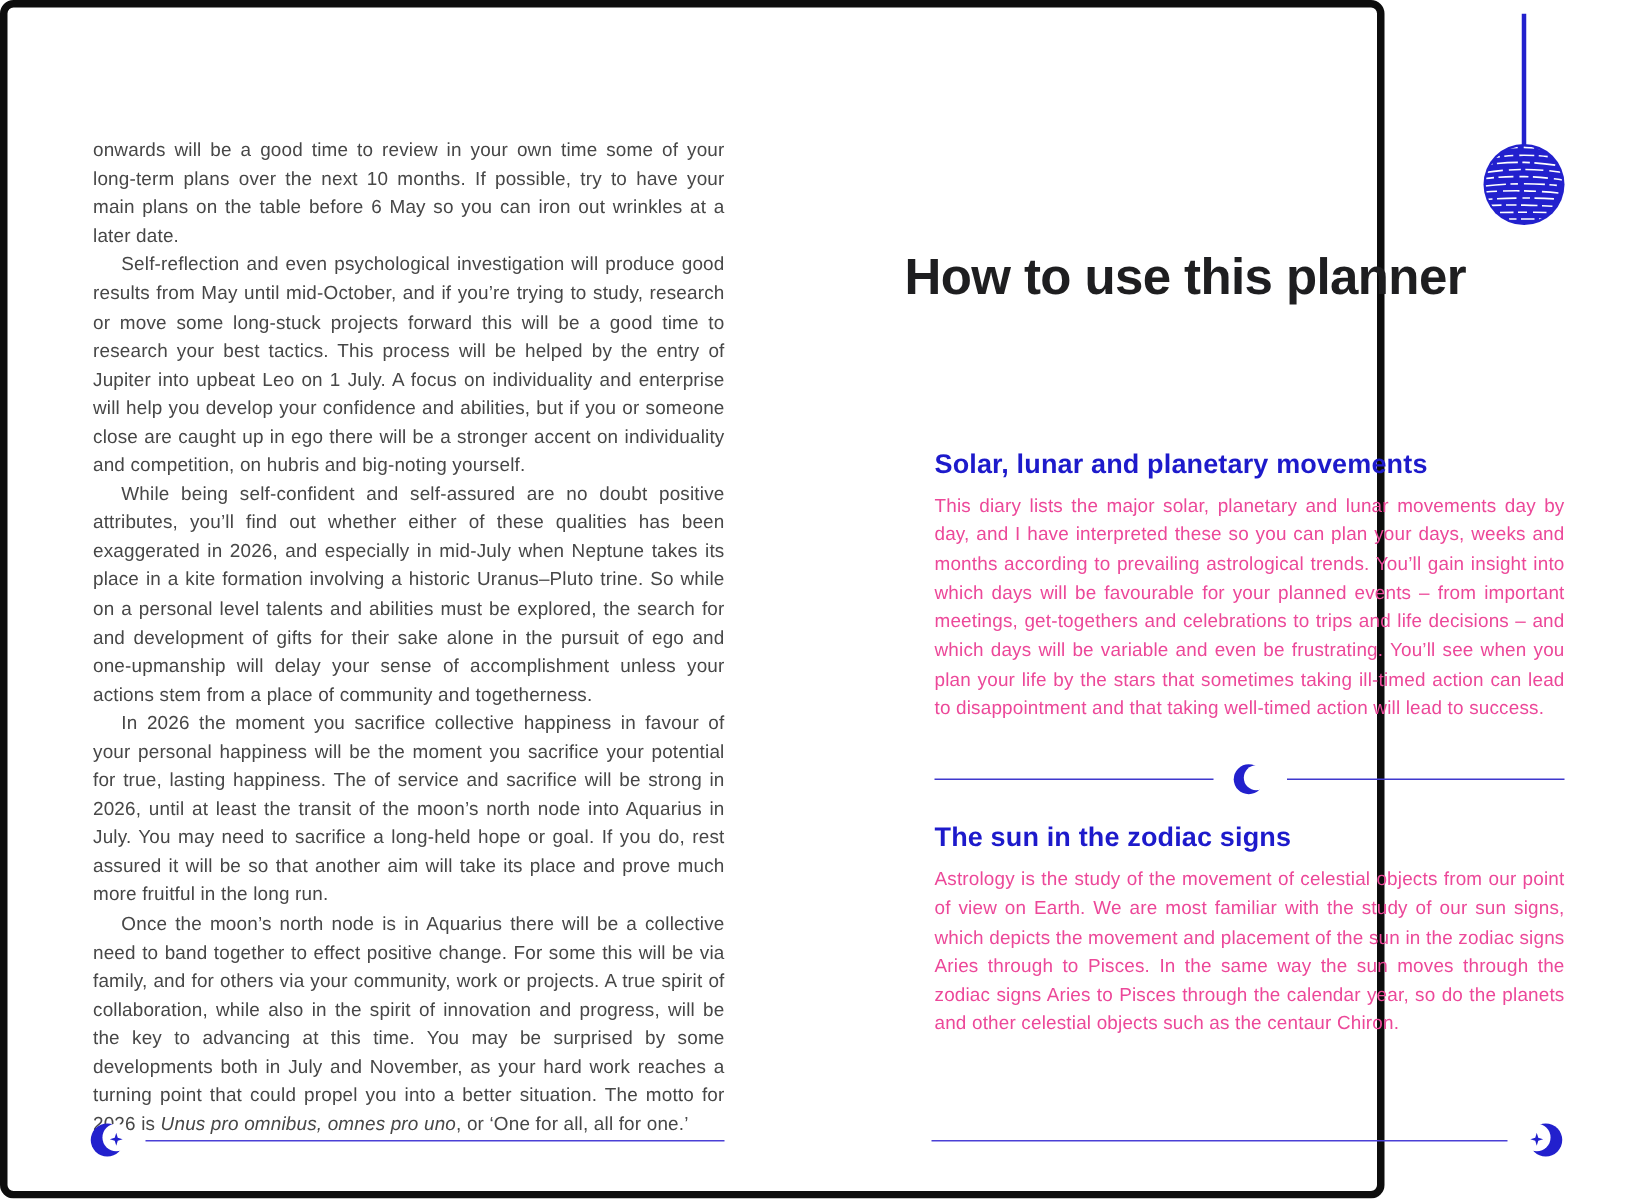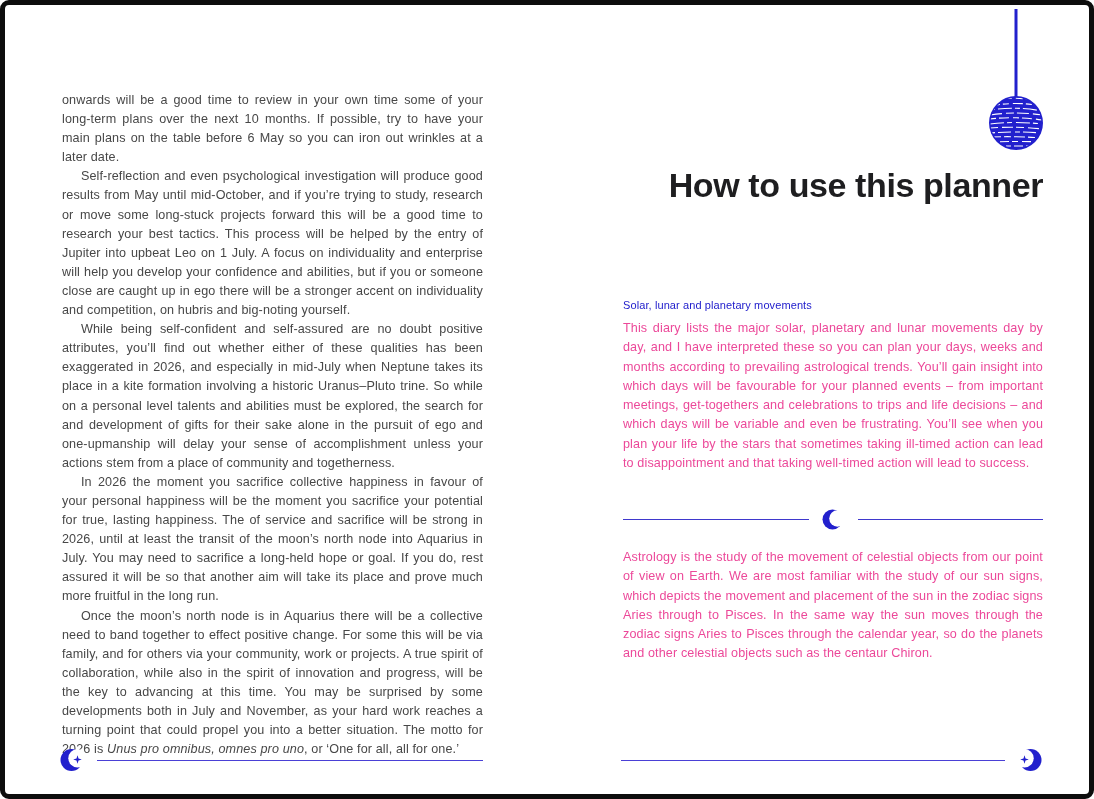--- a/index.html
+++ b/index.html
@@ -1,21 +1,21 @@
 <!DOCTYPE html>
 <html><head>
 <meta charset="utf-8">
 <style>
   * { margin: 0; padding: 0; box-sizing: border-box; }
   html, body { width: 1094px; height: 799px; background: #ffffff; }
   body { font-family: "Liberation Sans", sans-serif; overflow: hidden; }
 
   .book {
     position: relative;
-    width: 1094px; height: 799px;
+    width: 923px; height: 799px;
     background: #ffffff;
     border: 5px solid #0d0d0d;
     border-radius: 9px;
   }
 
   
   .left-copy {
     position: absolute; left: 57px; top: 86px; width: 421px;
     font-size: 12.6px; line-height: 19.1px;
     color: #474747; letter-spacing: 0.12px;
@@ -32,28 +32,27 @@
   }
   .page-footer.left  { left: 55px;  width: 423px; }
   .page-footer.right { left: 616px; width: 421px; }
   .footer-rule { flex: 1; height: 0; border-top: 1.5px solid #4a40d6; }
 
   
   .ornament { position: absolute; left: 983px; top: 4px; }
 
   .page-title {
     position: absolute; left: 598px; top: 161px; width: 440px;
-    text-align: right;
     font-size: 34px; font-weight: 800; letter-spacing: -0.4px;
     color: #1e1e20;
   }
 
   .section { position: absolute; left: 618px; width: 420px; }
   .section-heading {
-    font-size: 11px; font-weight: 400; letter-spacing: 0.1px;
+    font-size: 18px; font-weight: 700; letter-spacing: 0.1px;
     color: #1d1acb; margin-bottom: 8px;
   }
   .section-body {
     font-size: 12.6px; line-height: 19.3px;
     color: #ec4899; letter-spacing: 0.12px;
     text-align: justify;
   }
   .section.s1 { top: 294px; }
   .section.s2 { top: 543px; }
 
@@ -118,20 +117,21 @@
   <div class="divider">
     <div class="rule"></div>
     <svg width="23" height="23" viewBox="0 0 23 23">
       <circle cx="10.5" cy="11.5" r="10" fill="#2220cd"></circle>
       <circle cx="15.5" cy="10.5" r="8.3" fill="#ffffff"></circle>
     </svg>
     <div class="rule"></div>
   </div>
 
   <section class="section s2">
+    <h2 class="section-heading">The sun in the zodiac signs</h2>
     <p class="section-body">Astrology is the study of the movement of celestial objects from our point of view on Earth. We are most familiar with the study of our sun signs, which depicts the movement and placement of the sun in the zodiac signs Aries through to Pisces. In the same way the sun moves through the zodiac signs Aries to Pisces through the calendar year, so do the planets and other celestial objects such as the centaur Chiron.</p>
   </section>
 
   <footer class="page-footer right">
     <div class="footer-rule"></div>
     <svg width="26" height="26" viewBox="0 0 26 26">
       <circle cx="14.5" cy="13" r="11" fill="#2220cd"></circle>
       <circle cx="8.5" cy="11.3" r="9.2" fill="#ffffff"></circle>
       <path d="M8.5 8.2 L9.5 11.5 L12.8 12.5 L9.5 13.5 L8.5 16.8 L7.5 13.5 L4.2 12.5 L7.5 11.5 Z" fill="#2220cd"></path>
     </svg>

